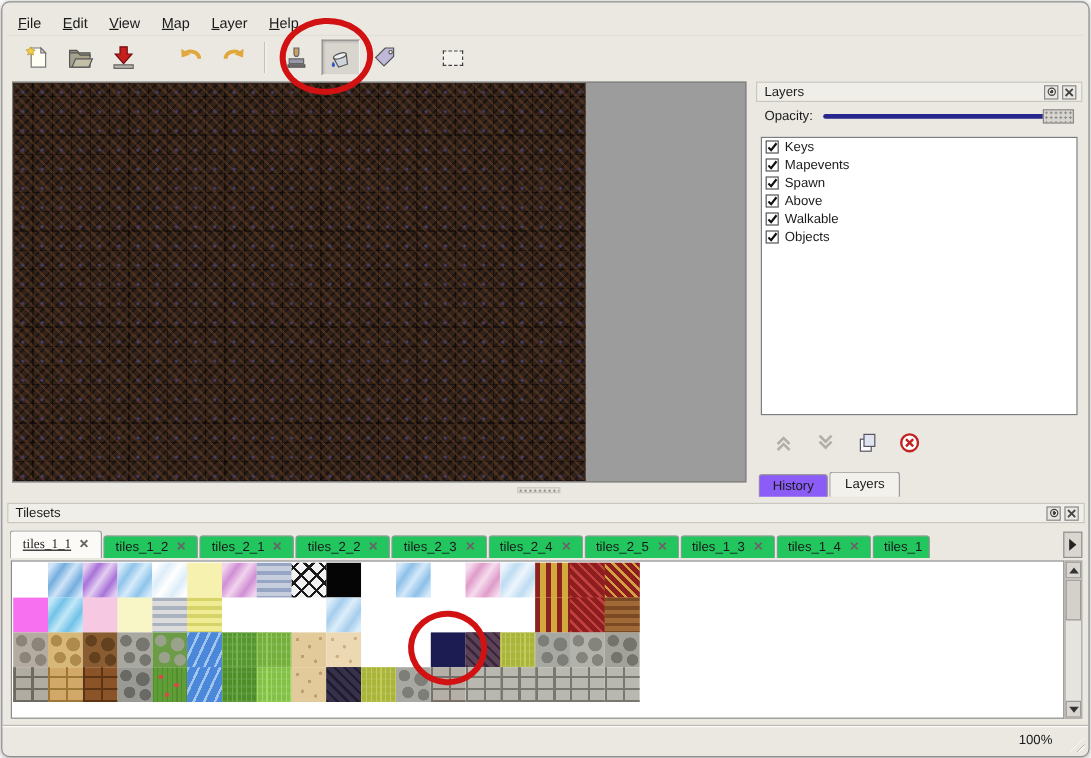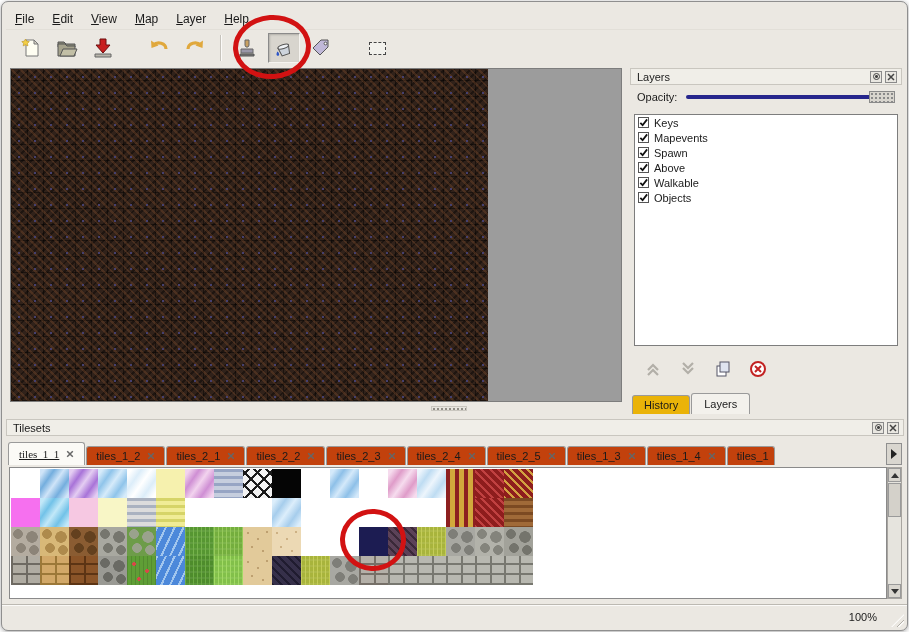--- a/index.html
+++ b/index.html
@@ -63,29 +63,29 @@
                 border:1px solid #7d7d7d; overflow:hidden; font-size:11px; }
   .layer-row { display:flex; align-items:center; height:15px; padding-left:3px; }
   .layer-row.selected { background:#232381; color:#fff; }
   .cb { width:11px; height:11px; background:#fff; border:1px solid #555; margin-right:5px;
         display:flex; align-items:center; justify-content:center; flex:0 0 auto; }
   .layer-actions { position:absolute; left:0; right:0; top:286px; height:30px; display:flex;
                    align-items:center; gap:13px; padding-left:12px; }
   .act-btn { width:22px; height:20px; display:flex; align-items:center; justify-content:center; }
   .panel-tabs { position:absolute; left:2px; bottom:0; height:24px; display:flex; align-items:flex-end;
                 font-size:11px; }
-  .ptab { padding:3px 11px; background:#eab308; border:1px solid #9a9a9a; border-bottom:none; margin-right:1px;
+  .ptab { padding:3px 11px; background:#8b5cf6; border:1px solid #9a9a9a; border-bottom:none; margin-right:1px;
           border-radius:3px 3px 0 0; }
   .ptab.active { background:#f3f1ec; padding:4px 12px; }
 
   
   .tilesets-panel { position:absolute; left:4px; top:417px; width:898px; height:186px; }
   .tileset-tabs { position:absolute; left:2px; top:18px; right:20px; height:28px; display:flex;
                   align-items:flex-end; overflow:hidden; font-size:11px; }
-  .ttab { display:flex; align-items:center; gap:7px; padding:3px 9px; margin-right:1px; background:#c2410c;
+  .ttab { display:flex; align-items:center; gap:7px; padding:3px 9px; margin-right:1px; background:#22c55e;
           border:1px solid #9a9a9a; border-bottom:none; border-radius:3px 3px 0 0; white-space:nowrap; }
   .ttab.active { background:#fbfaf6; padding:5px 10px; }
   .ttab.active .ttab-label { text-decoration:underline;font-family:Liberation Serif, serif; }
   .ttab.truncated { max-width:48px; overflow:hidden; }
   .tabs-scroll-right { position:absolute; right:2px; top:24px; width:16px; height:22px; background:#d9d6cf;
                        border:1px solid #8f8f8f; display:flex; align-items:center; justify-content:center; }
   .tri-right { width:0; height:0; border-left:6px solid #222; border-top:5px solid transparent; border-bottom:5px solid transparent; }
   .palette-wrap { position:absolute; left:3px; top:48px; width:878px; height:132px; background:#fff;
                   border:1px solid #8a8a8a; overflow:hidden; }
   .palette-grid { position:absolute; left:1px; top:1px; display:grid; grid-template-columns:repeat(18,29px);

